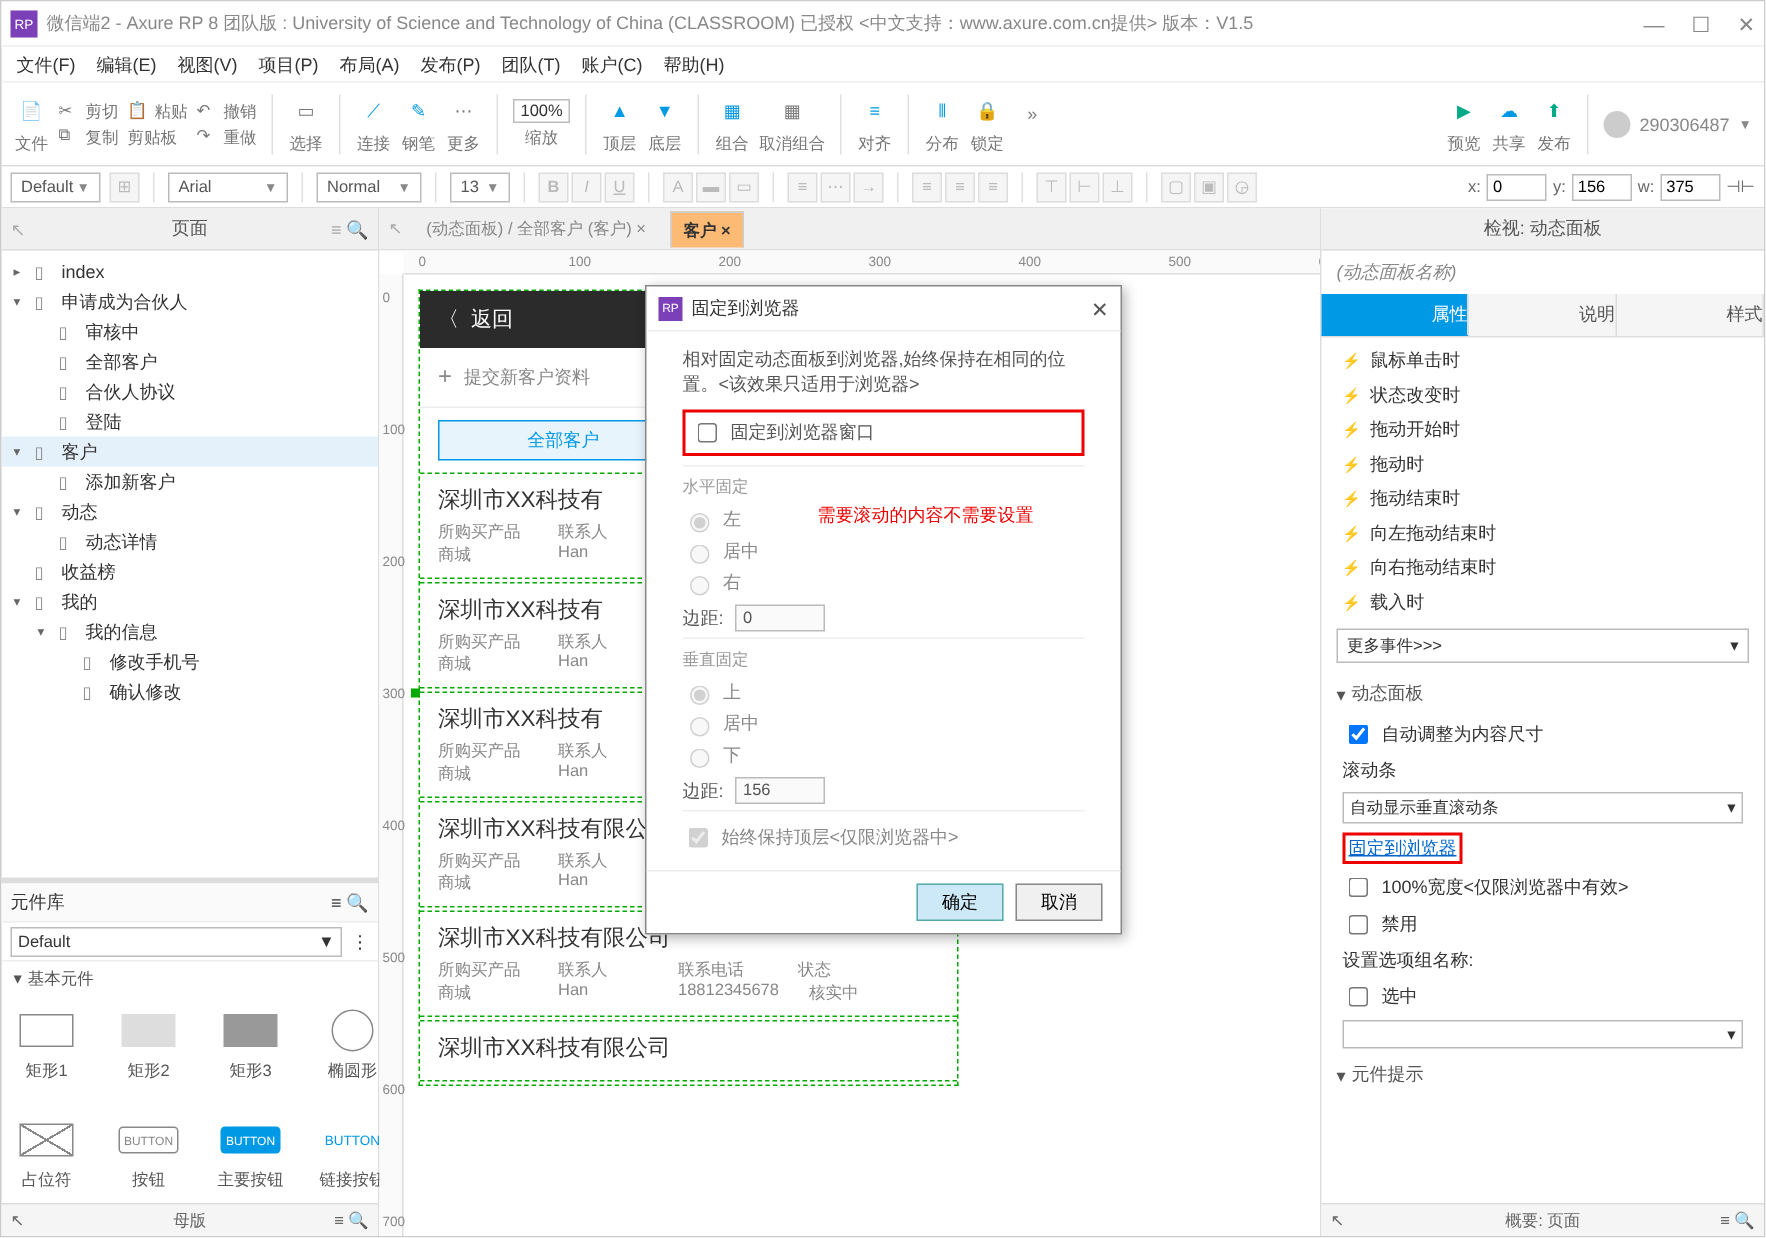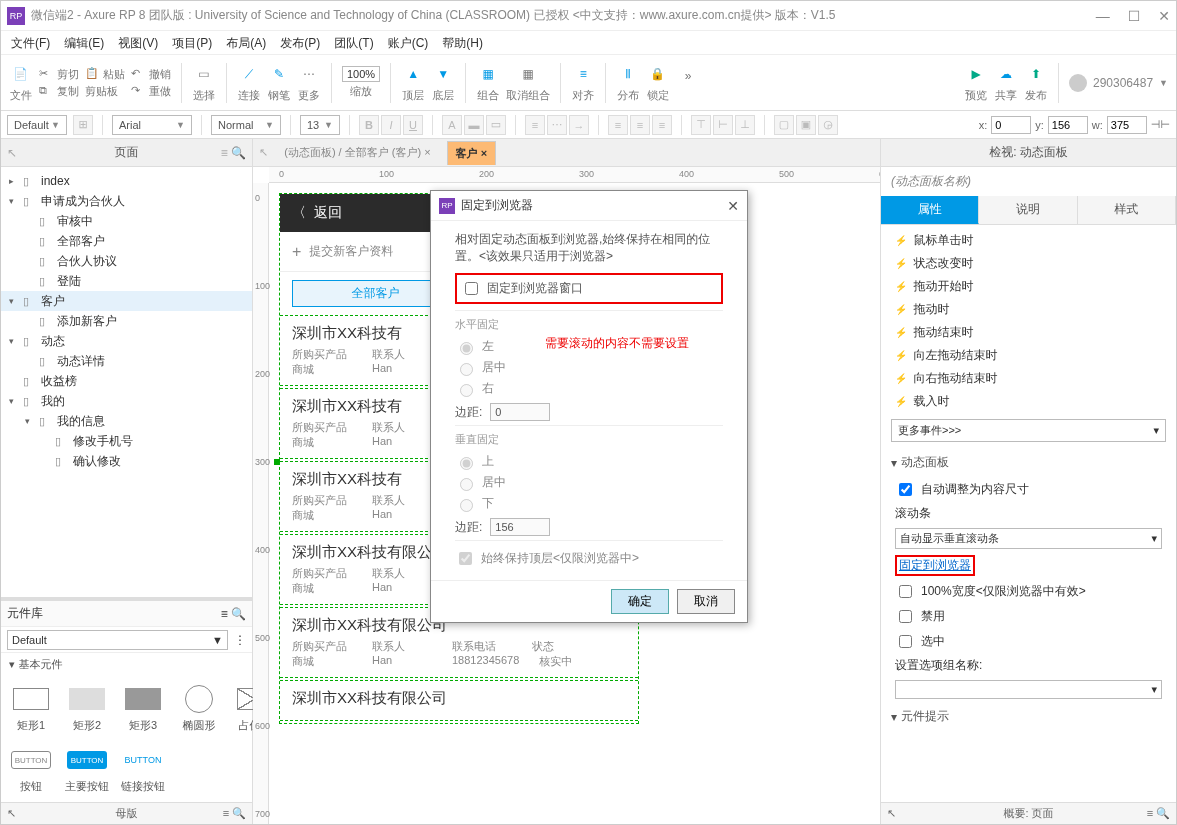--- a/index.html
+++ b/index.html
@@ -39,21 +39,21 @@
 .tree{flex:1;overflow:auto;padding:4px 0}
 .tree .node{display:flex;align-items:center;height:20px;padding-left:8px;gap:4px;cursor:default}
 .tree .node.sel{background:#e4f1fb}
 .tree .tri{width:10px;color:#666;font-size:9px}
 .tree .fico{width:14px;color:#888;font-size:11px}
 .lib{border-top:4px solid #ddd}
 .libhead{height:26px;display:flex;align-items:center;justify-content:space-between;padding:0 6px;border-bottom:1px solid #eee;background:#fafafa}
 .libsearch{height:26px;display:flex;align-items:center;padding:0 6px;gap:6px;border-bottom:1px solid #eee}
 .libsel{flex:1;border:1px solid #bbb;height:20px;display:flex;align-items:center;padding:0 4px;font-size:11px;justify-content:space-between}
 .libsec{padding:4px 8px;font-size:11px;color:#555;display:flex;align-items:center;gap:4px}
-.shapes{display:grid;grid-template-columns:repeat(5,1fr);gap:4px;padding:4px}
+.shapes{display:grid;grid-template-columns:repeat(4,1fr);gap:16px;padding:4px}
 .shape{display:flex;flex-direction:column;align-items:center;gap:4px;padding:4px}
 .shape .thumb{width:44px;height:30px;display:flex;align-items:center;justify-content:center}
 .shape .slbl{font-size:11px;color:#555}
 .bot{height:22px;background:#f5f5f5;border-top:1px solid #ddd;display:flex;align-items:center;justify-content:center;font-size:11px;color:#666;position:relative}
 .center{flex:1;display:flex;flex-direction:column;min-width:0;position:relative}
 .tabs{height:28px;background:#f0f0f0;border-bottom:1px solid #ddd;display:flex;align-items:center;padding:0 6px;gap:8px;color:#888;font-size:11px}
 .tabs .tab{padding:4px 8px}
 .tabs .tab.active{background:#fdba74;border:1px solid #ccc;border-bottom:none;color:#333;font-weight:bold}
 .canvas{flex:1;position:relative;background:#fff;overflow:hidden}
 .ruler-h{position:absolute;top:0;left:16px;right:0;height:16px;background:#fafafa;border-bottom:1px solid #ddd;font-size:9px;color:#888}
@@ -71,21 +71,21 @@
 .mtab.active{background:#e8f4fc}
 .mlist{}
 .mcard{border-top:1px dashed #0a0;border-bottom:1px dashed #0a0;padding:8px 12px;margin-bottom:2px}
 .mcard .t1{font-size:15px;color:#333;margin-bottom:4px}
 .mrow{display:flex;font-size:11px;color:#888;gap:20px}
 .mrow span{min-width:60px}
 .right{width:296px;border-left:1px solid #ddd;display:flex;flex-direction:column;background:#fff}
 .rtop{height:28px;background:#f0f0f0;border-bottom:1px solid #ddd;display:flex;align-items:center;justify-content:center;color:#555}
 .rname{padding:6px 10px;color:#888;font-style:italic}
 .rtabs{display:flex;border-bottom:1px solid #ddd}
-.rtab{flex:1;text-align:center;padding:5px 0;font-size:12px;color:#555;background:#f5f5f5;border-right:1px solid #ddd}
+.rtab{flex:1;text-align:right;padding:5px 0;font-size:12px;color:#555;background:#f5f5f5;border-right:1px solid #ddd}
 .rtab.active{background:#0099e5;color:#fff;border-bottom:1px solid #0099e5}
 .rbody{flex:1;overflow:auto;padding:4px 0}
 .ev{display:flex;align-items:center;gap:6px;padding:3px 14px;font-size:12px;color:#333}
 .ev .evi{color:#0a8;font-size:10px}
 .more{margin:6px 10px;border:1px solid #bbb;padding:3px 6px;font-size:11px;display:flex;justify-content:space-between;align-items:center}
 .rsec{padding:6px 10px;font-size:12px;color:#555;display:flex;align-items:center;gap:4px}
 .rfield{padding:3px 14px;display:flex;align-items:center;gap:6px;font-size:12px}
 .rfield input[type=checkbox]{width:13px;height:13px}
 .rlink{color:#0066cc;text-decoration:underline}
 .redbox{border:2px solid #e00;padding:0 2px}
@@ -679,25 +679,25 @@
           </div>
         <div class="rfield">
             <input type="checkbox" style="">
             <span>100%宽度&lt;仅限浏览器中有效&gt;</span>
           </div>
         <div class="rfield">
             <input type="checkbox" style="">
             <span>禁用</span>
           </div>
         <div class="rfield">
+            <span>设置选项组名称:</span>
+          </div>
+        <div class="rfield">
             <input type="checkbox" style="">
             <span>选中</span>
-          </div>
-        <div class="rfield">
-            <span>设置选项组名称:</span>
           </div>
         <div class="rfield">
             <div class="rsel" style="flex:1">
               <span></span>
               <span>▾</span>
             </div>
           </div>
         <div class="rsec">
             <span>▾</span>
             <span>元件提示</span>

